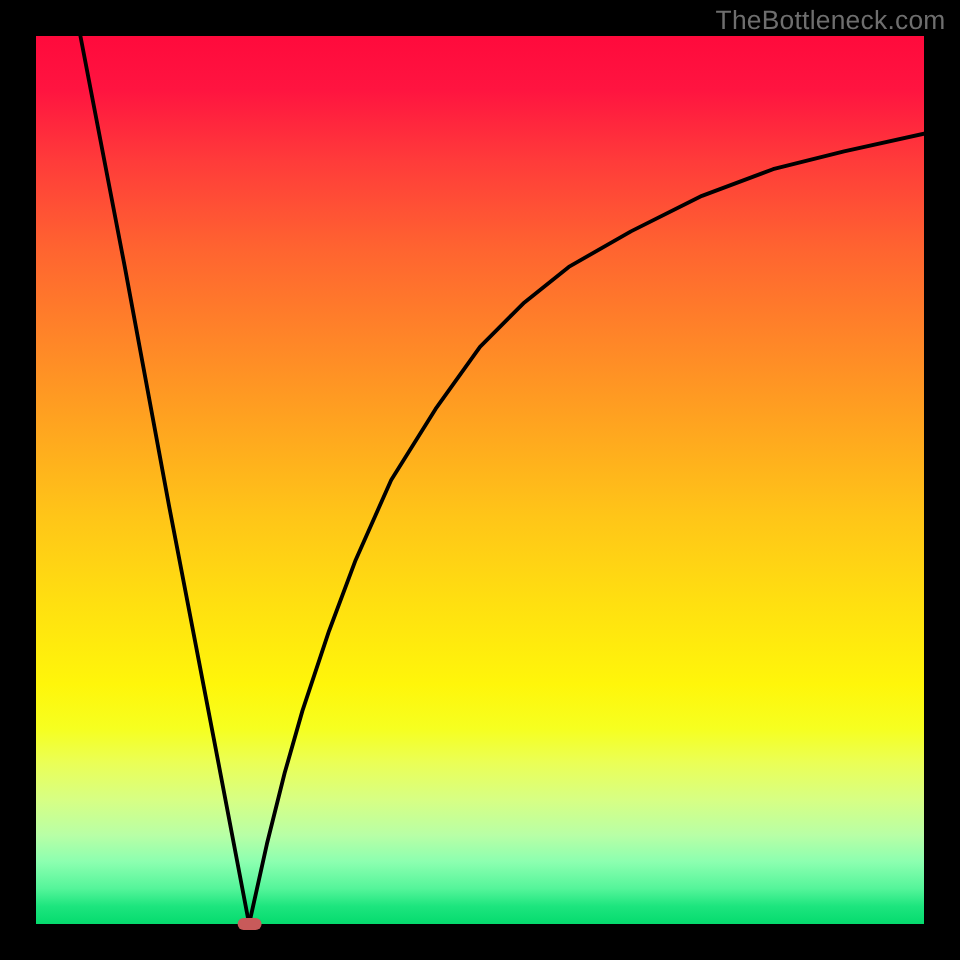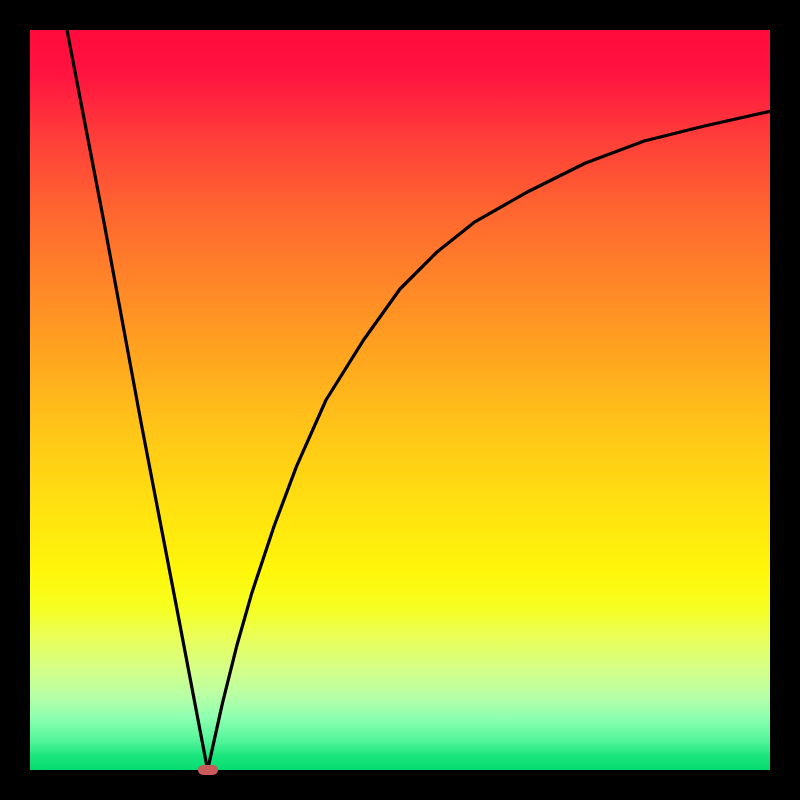--- a/index.html
+++ b/index.html
@@ -81,13 +81,14 @@
 <body>
 
 <div class="frame">
   <div class="plot">
     <svg class="curve-svg" viewBox="0 0 740 740" preserveAspectRatio="none">
       <path id="curve-left" d="M37.00 0.00 L74.00 192.40 L111.00 392.20 L148.00 584.60 L177.60 740.00"></path>
       <path id="curve-right" d="M177.60 740.00 L192.40 673.40 L207.20 614.20 L222.00 562.40 L244.20 495.80 L266.40 436.60 L296.00 370.00 L333.00 310.80 L370.00 259.00 L407.00 222.00 L444.00 192.40 L495.80 162.80 L555.00 133.20 L614.20 111.00 L673.40 96.20 L740.00 81.40"></path>
     </svg>
     <div id="minpt" class="minpoint" style="left: 177.6px; top: 740px;"></div>
   </div>
+  <div class="watermark">TheBottleneck.com</div>
 </div>
 
 </body></html>

